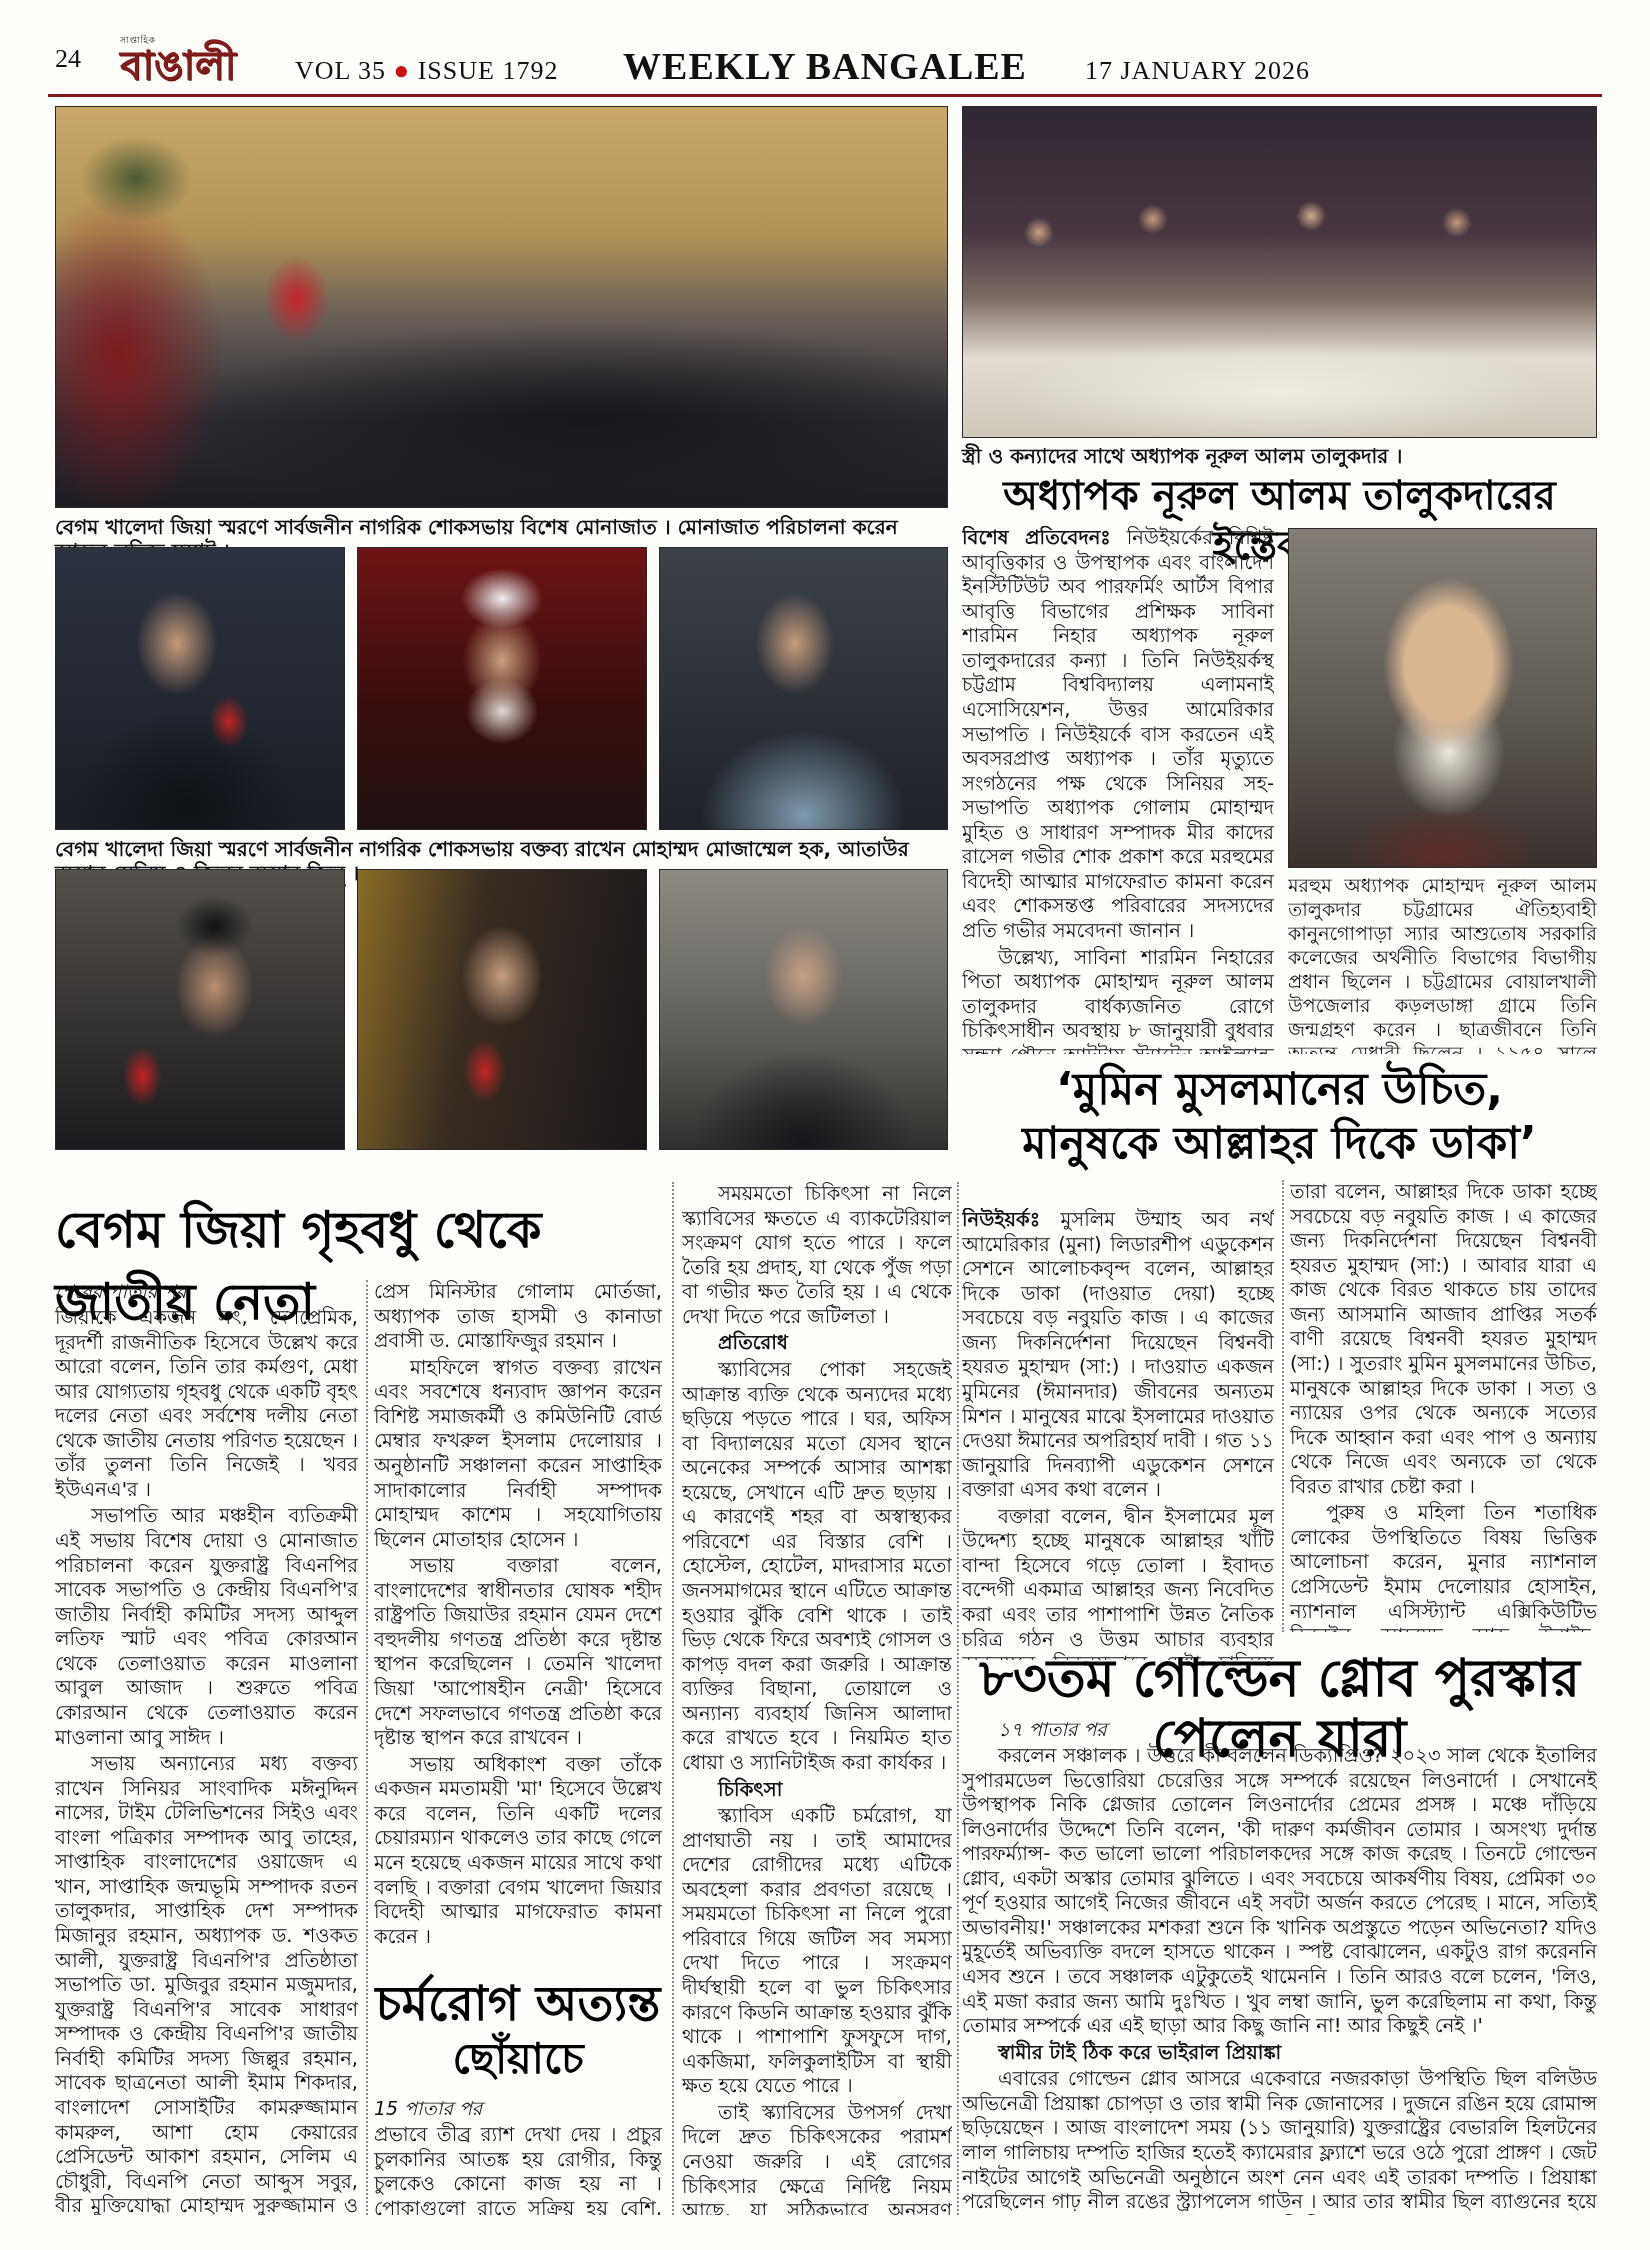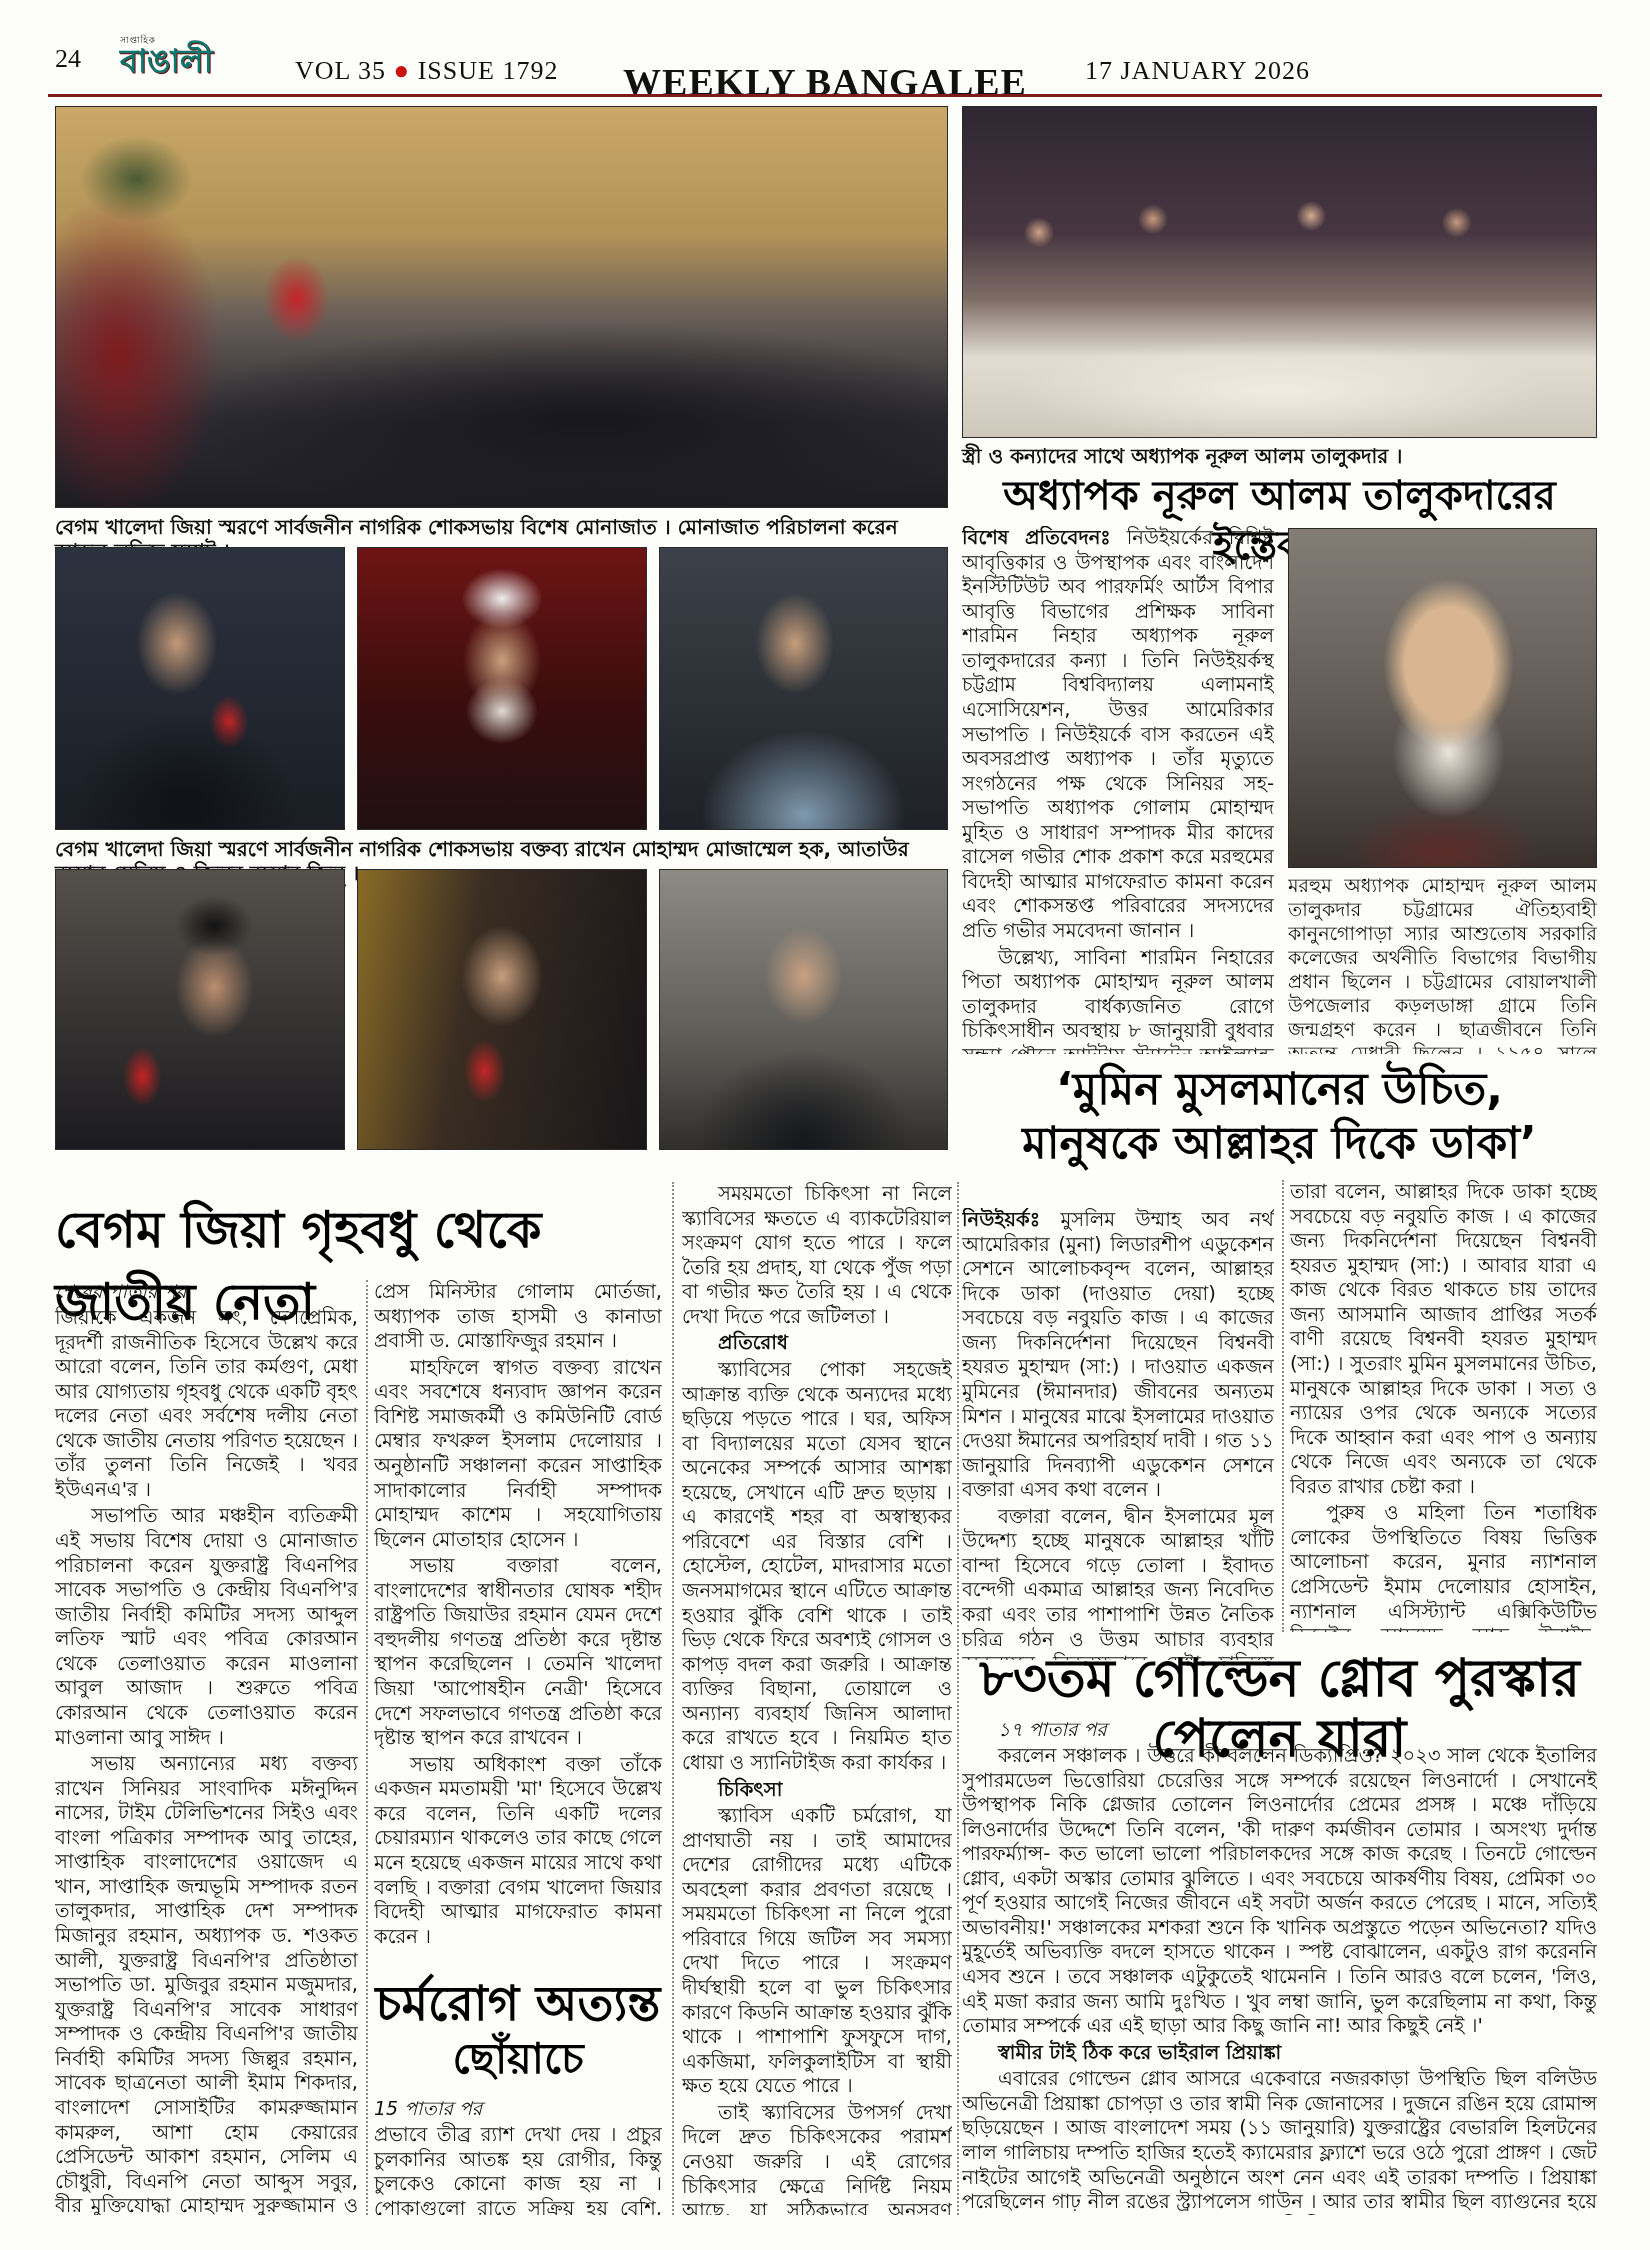--- a/index.html
+++ b/index.html
@@ -11,21 +11,21 @@
   .caption{font-weight:700;font-size:20px;line-height:1.2;color:#101010;}
   .body-col{font-size:19.5px;line-height:1.26;text-align:justify;overflow:hidden;}
   .body-col p{margin:0 0 2px 0;text-indent:36px;}
   .body-col p.noindent{text-indent:0;}
   .lead-in{font-style:italic;font-size:19px;text-indent:0 !important;}
   .headline{font-weight:700;color:#000;}
   .subhead-bold{font-weight:700;text-indent:36px;}
   .dotted-rule{border-left:2px dotted #8a8a8a;width:0;}
   .redbullet{color:#cc1111;}
   .logo-tag{font-size:9px;letter-spacing:1px;color:#222;line-height:1;}
-  .logo-main{font-size:32px;font-weight:700;color:#0f766e;line-height:1;text-shadow:1px 1px 0 #7a0d0d;}
+  .logo-main{font-size:40px;font-weight:700;color:#7f1d1d;line-height:1;text-shadow:1px 1px 0 #7a0d0d;}
   
   .ph-memorial{background:
     radial-gradient(ellipse 150px 230px at 7% 62%, rgba(128,24,28,.95), rgba(128,24,28,0) 70%),
     radial-gradient(ellipse 80px 62px at 9% 18%, #4a5a33 0%, rgba(74,90,51,0) 70%),
     radial-gradient(ellipse 46px 60px at 27% 48%, #c4242a 0%, rgba(196,36,42,0) 72%),
     radial-gradient(ellipse 520px 120px at 60% 78%, rgba(20,20,26,.9), rgba(20,20,26,0) 80%),
     linear-gradient(180deg,#c9a869 0%,#b29257 32%,#6a5f58 52%,#2c2b33 78%,#1d1c22 100%);}
   .ph-dinner{background:
     radial-gradient(circle 20px at 12% 38%, #cfa284, rgba(207,162,132,0) 75%),
     radial-gradient(circle 20px at 30% 34%, #c69a7c, rgba(198,154,124,0) 75%),
@@ -77,21 +77,21 @@
     <div class="logo-tag">সাপ্তাহিক</div>
     <div class="logo-main">বাঙালী</div>
   </div>
 
   <div class="abs serif" style="left:295px;top:56px;font-size:26px;letter-spacing:1px;">
     <span>VOL 35</span>
     <span class="redbullet">●</span>
     <span>ISSUE 1792</span>
   </div>
 
-  <div class="abs serif" style="left:0;right:0;top:44px;text-align:center;font-size:38px;font-weight:700;letter-spacing:1px;margin-top:16px;">WEEKLY BANGALEE</div>
+  <div class="abs serif" style="left:0;right:0;top:44px;text-align:center;font-size:38px;font-weight:700;letter-spacing:1px;">WEEKLY BANGALEE</div>
 
   <div class="abs serif" style="left:1085px;top:56px;font-size:26px;letter-spacing:1px;">17 JANUARY 2026</div>
 
   <div class="abs" style="left:48px;right:48px;top:94px;height:3px;background:#7e1c1c;"></div>
 
   <div class="abs photo ph-memorial" style="left:55px;top:106px;width:893px;height:402px;"></div>
   <div class="abs caption" style="left:55px;top:515px;width:893px;">বেগম খালেদা জিয়া স্মরণে সার্বজনীন নাগরিক শোকসভায় বিশেষ মোনাজাত । মোনাজাত পরিচালনা করেন আব্দুল লতিফ সম্রাট ।</div>
 
   <div class="abs photo ph-sp1" style="left:55px;top:547px;width:290px;height:283px;"></div>
   <div class="abs photo ph-sp2" style="left:357px;top:547px;width:290px;height:283px;"></div>

